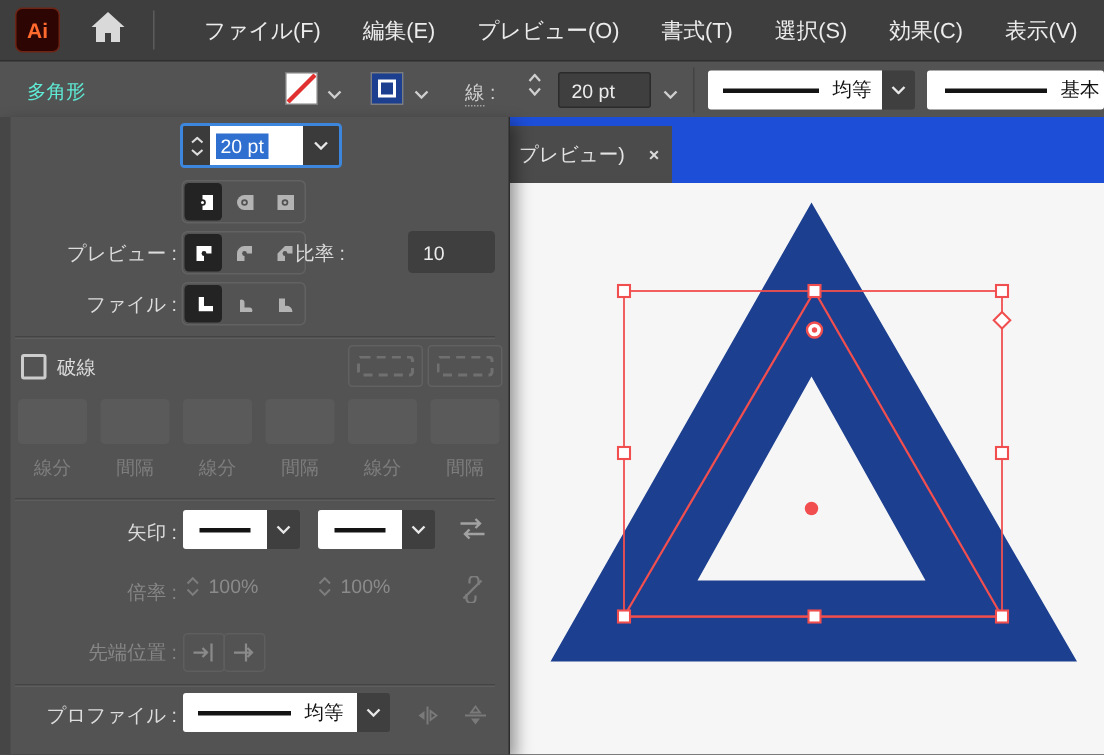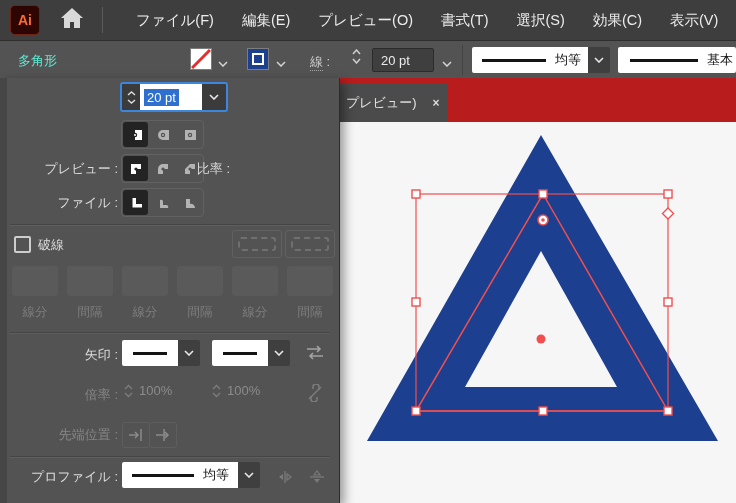--- a/index.html
+++ b/index.html
@@ -35,21 +35,21 @@
   .wbox{background:#fff;border-radius:2px 0 0 2px;display:flex;align-items:center;height:26px;box-sizing:border-box}
   .hline{height:3px;background:#141414}
   .chevbox{width:22px;height:26px;background:#3f3f3f;border-radius:0 2px 2px 0;
            display:flex;align-items:center;justify-content:center}
   .wbox .wtxt{color:#111;font-size:13px;margin-left:9px;white-space:nowrap}
   .tb-profile{position:absolute;left:472px;top:6px;display:flex}
   .tb-profile .wbox{width:116px;padding-left:10px}
   .tb-brush{position:absolute;left:618px;top:6px;display:flex}
   .tb-brush .wbox{width:118px;padding-left:12px;border-radius:2px}
   
-  .tabbar{position:absolute;left:340px;top:78px;width:396px;height:44px;background:#b91c1c}
+  .tabbar{position:absolute;left:340px;top:78px;width:396px;height:44px;background:#1d4ed8}
   .tab{position:absolute;left:0;top:6px;width:108px;height:38px;background:#4b4b4b;
        display:flex;align-items:center;color:#e4e4e4;font-size:13px}
   .tab .tlabel{margin-left:6px;white-space:nowrap}
   .tab .tclose{margin-left:16px;color:#dadada;font-size:12px;font-weight:bold}
   .canvas{position:absolute;left:340px;top:122px;width:396px;height:381px;background:#f6f6f7}
   
   .panel{position:absolute;left:0;top:78px;width:340px;height:425px;background:#535353;
          box-shadow:4px 4px 10px rgba(0,0,0,.4);border-right:1px solid #2c2c2c;box-sizing:border-box}
   .edge{position:absolute;left:0;top:0;width:7px;height:425px;background:#464646}
   .lab{position:absolute;width:118px;text-align:right;color:#dcdcdc;font-size:13px;white-space:nowrap}
@@ -264,20 +264,21 @@
         </svg>
     </div>
     <div class="btn">
       <svg width="16" height="16" viewBox="0 0 16 16">
           <path d="M3 13V8l5-5h5v5H8v5z" fill="currentColor"></path>
           <circle cx="8" cy="8" r="1.6" fill="#535353"></circle>
         </svg>
     </div>
   </div>
   <span class="lab" style="top:82px;left:142px;width:88px">比率 :</span>
+  <div class="ratio">10</div>
 
   <span class="lab" style="top:116px;left:0">ファイル :</span>
   <div class="grp" style="left:121px;top:110px">
     <div class="btn sel">
       <svg width="16" height="16" viewBox="0 0 16 16">
           <path d="M4 13V3h4v6h6v4z" fill="currentColor"></path>
           <path d="M4 13V3M4 13h10" stroke="#232323" stroke-width="1"></path>
         </svg>
     </div>
     <div class="btn">

